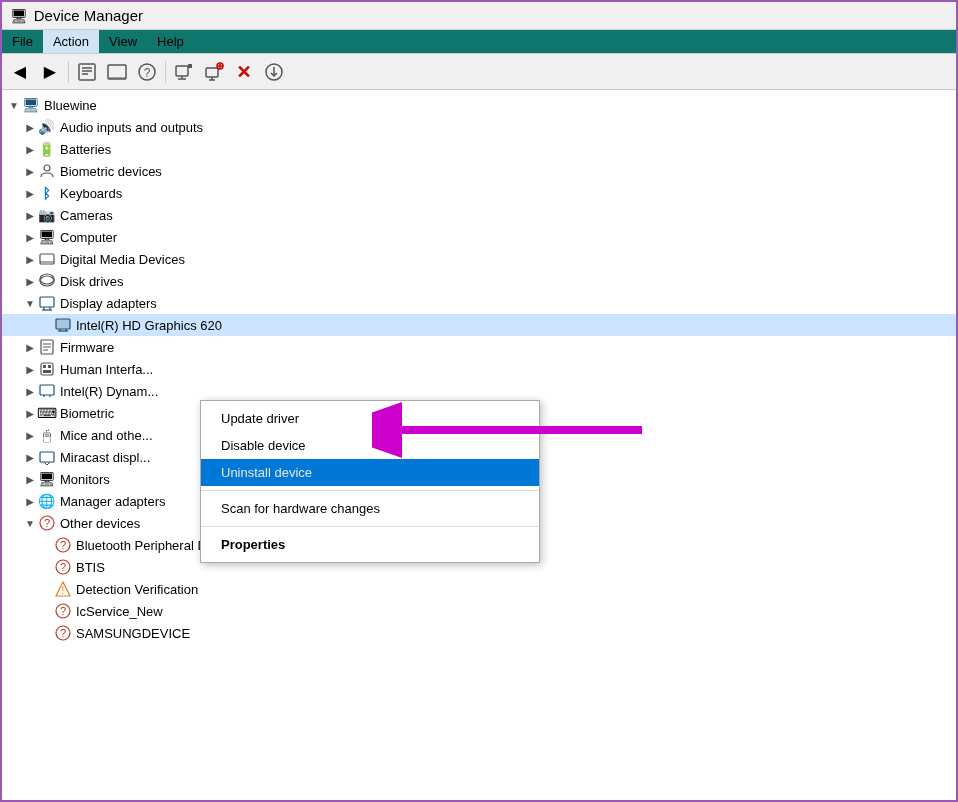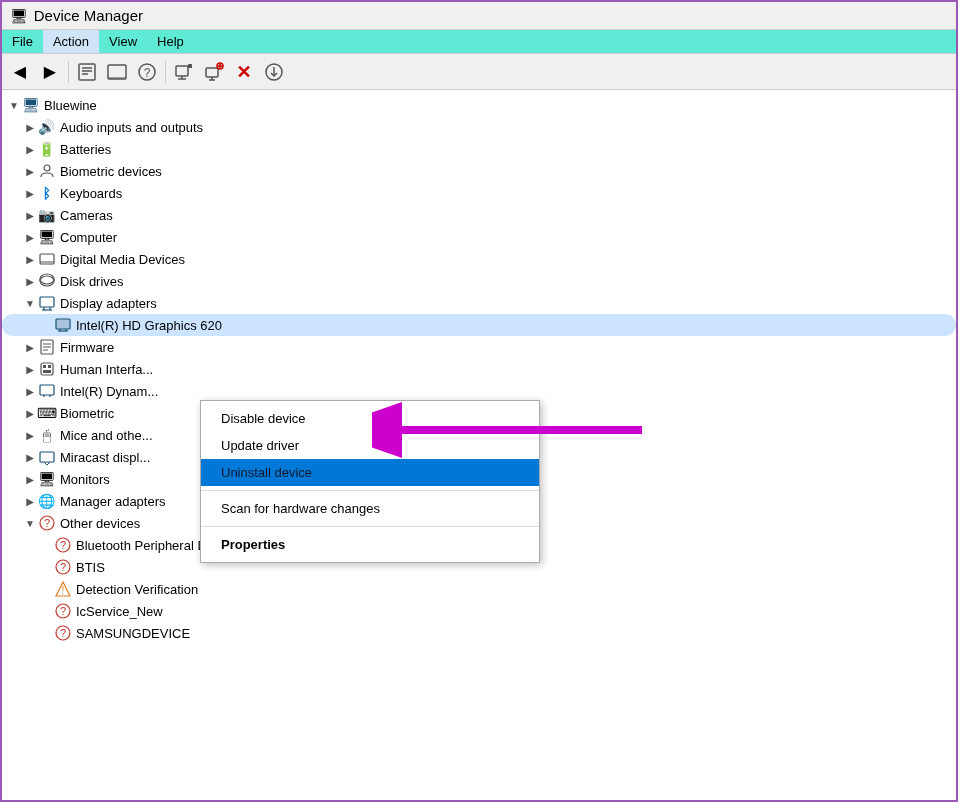--- a/index.html
+++ b/index.html
@@ -23,21 +23,21 @@
       border-bottom: 1px solid #ccc;
       height: 28px;
     }
     .title-bar-icon { font-size: 14px; }
     .title-bar-text { font-size: 15px; font-weight: normal; }
 
     
     .menu-bar {
       display: flex;
       gap: 0;
-      background: #5eead4;
+      background: #0f766e;
       border-bottom: 1px solid #ccc;
       height: 24px;
       align-items: center;
     }
     .menu-item {
       padding: 2px 10px;
       cursor: pointer;
       height: 100%;
       display: flex;
       align-items: center;
@@ -90,21 +90,21 @@
 
     .tree-item {
       display: flex;
       align-items: center;
       padding: 2px 4px;
       cursor: pointer;
       white-space: nowrap;
       height: 22px;
       position: relative;
     }
-    .tree-item.selected { background: #cce4ff; border-radius: 11px; }
+    .tree-item.selected { background: #cce4ff; }
     .tree-arrow {
       width: 16px;
       height: 16px;
       display: inline-flex;
       align-items: center;
       justify-content: center;
       font-size: 10px;
       color: #555;
       flex-shrink: 0;
     }
@@ -133,21 +133,21 @@
       padding: 4px 0;
     }
     .ctx-item {
       padding: 6px 20px;
       cursor: pointer;
       display: flex;
       align-items: center;
     }
     .ctx-item.highlighted {
       background: #0078d7;
-      color: #0f172a;
+      color: #e5e5e5;
     }
     .ctx-separator {
       height: 1px;
       background: #ddd;
       margin: 4px 0;
     }
     .ctx-item.bold { font-weight: bold; }
 
     
     .arrow-annotation {
@@ -487,22 +487,22 @@
       <span class="tree-icon" style="color:#c0392b;">
         <svg width="16" height="16" viewBox="0 0 16 16">
             <circle cx="8" cy="8" r="7" fill="none" stroke="#c0392b" stroke-width="1.2"></circle>
             <text x="8" y="12" text-anchor="middle" font-size="11" fill="#c0392b">?</text>
           </svg>
       </span>
       <span class="tree-label">SAMSUNGDEVICE</span>
     </div>
 
     <div class="context-menu">
+      <div class="ctx-item">Update driver</div>
       <div class="ctx-item">Disable device</div>
-      <div class="ctx-item">Update driver</div>
       <div class="ctx-item highlighted">Uninstall device</div>
       <div class="ctx-separator"></div>
       <div class="ctx-item">Scan for hardware changes</div>
       <div class="ctx-separator"></div>
       <div class="ctx-item bold">Properties</div>
     </div>
 
     <div class="arrow-annotation">
       <svg width="280" height="60" viewBox="0 0 280 60">
         <defs>

